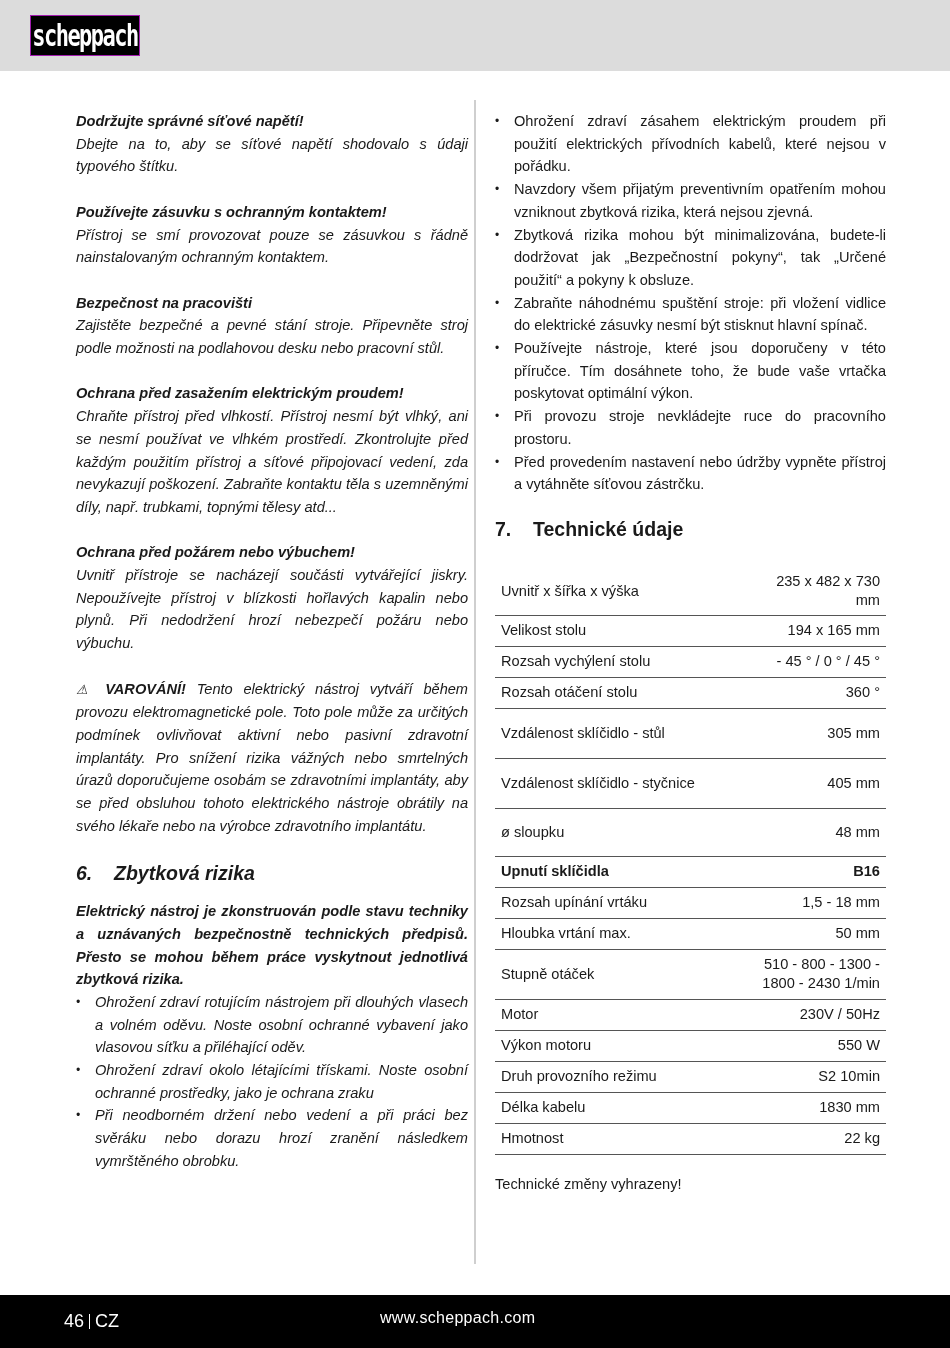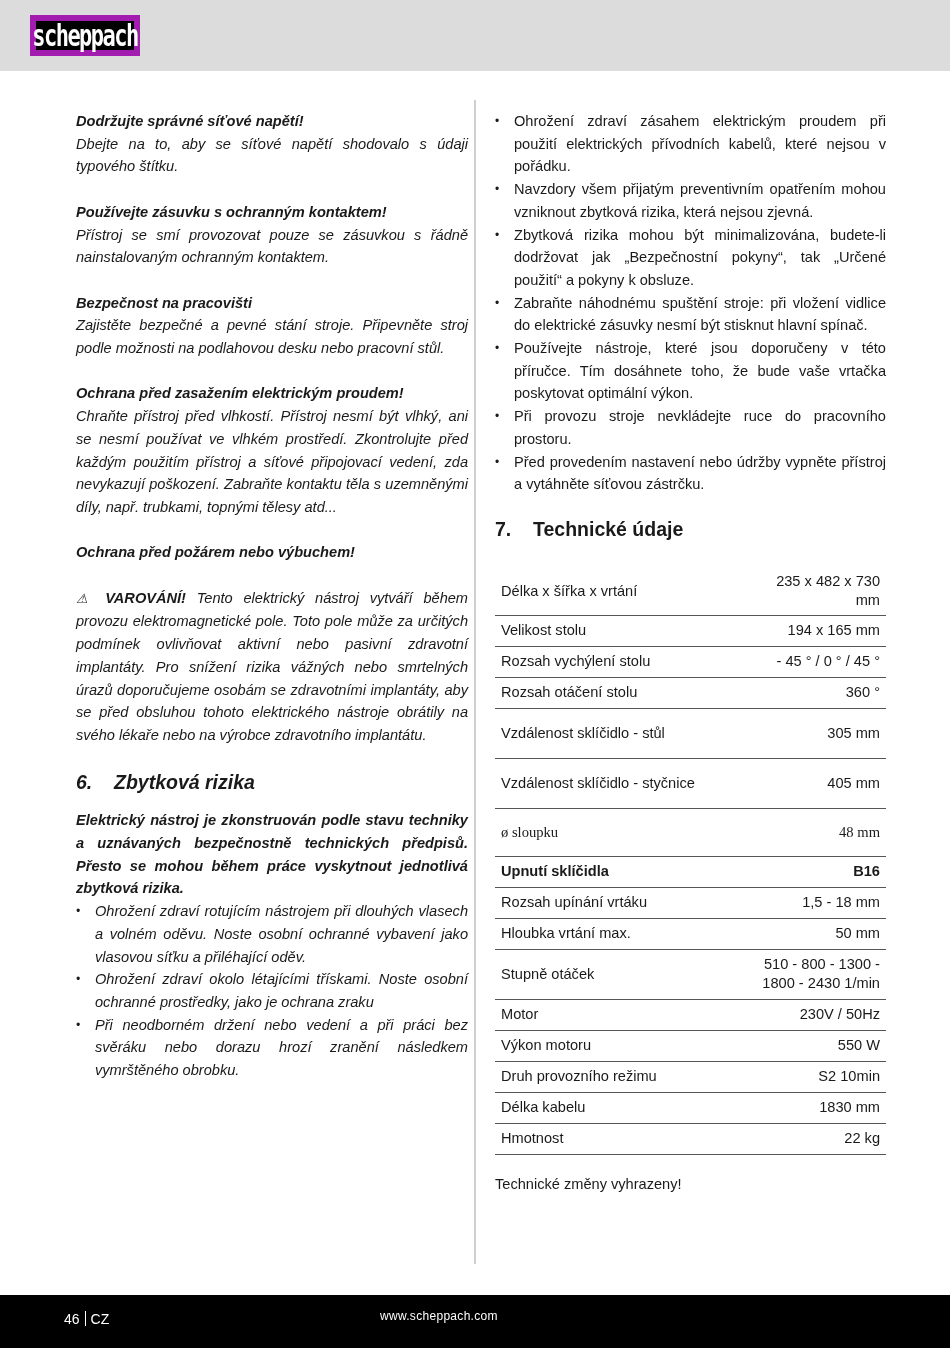--- a/index.html
+++ b/index.html
@@ -1,20 +1,20 @@
 <!DOCTYPE html>
 <html><head>
 <meta charset="utf-8">
 <style>
   * { margin: 0; padding: 0; box-sizing: border-box; }
   html, body { width: 950px; height: 1348px; background: #ffffff; overflow: hidden; }
   body { position: relative; font-family: "Liberation Sans", sans-serif; color: #1a1a1a; }
 
   .header { position: absolute; left: 0; top: 0; width: 950px; height: 71px; background: #dcdcdc; }
-  .logo { position: absolute; left: 30px; top: 15px; width: 110px; height: 41px; background: #000; border: 6px solid #a21caf;
+  .logo { position: absolute; left: 30px; top: 15px; width: 110px; height: 41px; background: #000; border: 1px solid #a21caf;
           display: flex; align-items: center; justify-content: center; }
   .logo span { color: #fff; font-family: "DejaVu Sans Mono", monospace; font-weight: bold; font-size: 22px; letter-spacing: -1.5px;
                transform: scaleY(1.35); display: inline-block; }
 
   .col { position: absolute; top: 110px; font-size: 14.6px; line-height: 22.7px; }
   .col-left { left: 76px; width: 392px; font-style: italic; }
   .col-right { left: 495px; width: 391px; top: 110px; }
   .divider { position: absolute; left: 474px; top: 100px; width: 2px; height: 1164px; background: #cfcfcf; }
 
   .j { text-align: justify; text-align-last: left; }
@@ -26,23 +26,23 @@
 
   ul.bullets { list-style: none; }
   ul.bullets li { position: relative; padding-left: 19px; }
   ul.bullets li::before { content: "•"; position: absolute; left: 0; top: 0; font-size: 12px; }
 
   .tbl { width: 391px; border-collapse: collapse; font-size: 14.6px; }
   .tbl td { border-bottom: 1.5px solid #555; padding: 4px 6px; vertical-align: middle; line-height: 19.5px; }
   .tbl td.v { text-align: right; }
 
   .footer { position: absolute; left: 0; top: 1295px; width: 950px; height: 53px; background: #000; color: #fff; }
-  .footer .page { position: absolute; left: 64px; top: 16px; font-size: 14px; }
+  .footer .page { position: absolute; left: 64px; top: 16px; font-size: 18px; }
   .footer .page .sep { display: inline-block; width: 1px; height: 15px; background: #fff; margin: 0 5px; vertical-align: -2px; }
-  .footer .url { position: absolute; left: 380px; top: 14px; font-size: 12px; letter-spacing: 0.3px; }
+  .footer .url { position: absolute; left: 380px; top: 14px; font-size: 16px; letter-spacing: 0.3px; }
 </style>
 </head>
 <body>
 
 <div class="header">
   <div class="logo">
     <span>scheppach</span>
   </div>
 </div>
 
@@ -60,20 +60,21 @@
   <div class="para">
     <div class="b">Bezpečnost na pracovišti</div>
     <div class="j">Zajistěte bezpečné a pevné stání stroje. Připevněte stroj podle možnosti na podlahovou desku nebo pracovní stůl.</div>
   </div>
   <div class="para">
     <div class="b">Ochrana před zasažením elektrickým proudem!</div>
     <div class="j">Chraňte přístroj před vlhkostí. Přístroj nesmí být vlhký, ani se nesmí používat ve vlhkém prostředí. Zkontrolujte před každým použitím přístroj a síťové připojovací vedení, zda nevykazují poškození. Zabraňte kontaktu těla s uzemněnými díly, např. trubkami, topnými tělesy atd...</div>
   </div>
   <div class="para">
     <div class="b">Ochrana před požárem nebo výbuchem!</div>
+    <div class="j">Uvnitř přístroje se nacházejí součásti vytvářející jiskry. Nepoužívejte přístroj v blízkosti hořlavých kapalin nebo plynů. Při nedodržení hrozí nebezpečí požáru nebo výbuchu.</div>
   </div>
 
   <div class="para j">
     <span style="font-size:13px;">⚠</span>
     <span class="b">VAROVÁNÍ!</span>
     <span>Tento elektrický nástroj vytváří během provozu elektromagnetické pole. Toto pole může za určitých podmínek ovlivňovat aktivní nebo pasivní zdravotní implantáty. Pro snížení rizika vážných nebo smrtelných úrazů doporučujeme osobám se zdravotními implantáty, aby se před obsluhou tohoto elektrického nástroje obrátily na svého lékaře nebo na výrobce zdravotního implantátu.</span>
   </div>
 
   <div class="section-title">
     <span class="num">6.</span>
@@ -99,21 +100,21 @@
   </ul>
 
   <div class="section-title" style="margin-top:20px; margin-bottom:26px;">
     <span class="num">7.</span>
     <span>Technické údaje</span>
   </div>
 
   <table class="tbl">
     <tbody>
         <tr style="height:47px;">
-      <td>Délka x šířka x vrtání</td>
+      <td>Uvnitř x šířka x výška</td>
       <td class="v" style="width:130px;">235 x 482 x 730 mm</td>
     </tr>
     <tr style="height:31px;margin-left:27px;">
       <td>Velikost stolu</td>
       <td class="v">194 x 165 mm</td>
     </tr>
     <tr style="height:31px;">
       <td>Rozsah vychýlení stolu</td>
       <td class="v">- 45 ° / 0 ° / 45 °</td>
     </tr>
@@ -122,21 +123,21 @@
       <td class="v">360 °</td>
     </tr>
     <tr style="height:50px;">
       <td>Vzdálenost sklíčidlo - stůl</td>
       <td class="v">305 mm</td>
     </tr>
     <tr style="height:50px;">
       <td>Vzdálenost sklíčidlo - styčnice</td>
       <td class="v">405 mm</td>
     </tr>
-    <tr style="height:48px;font-family:Liberation Serif, serif;">
+    <tr style="height:48px;">
       <td>ø sloupku</td>
       <td class="v">48 mm</td>
     </tr>
     <tr style="height:31px;font-weight:bold;">
       <td>Upnutí sklíčidla</td>
       <td class="v">B16</td>
     </tr>
     <tr style="height:31px;">
       <td>Rozsah upínání vrtáku</td>
       <td class="v">1,5 - 18 mm</td>

